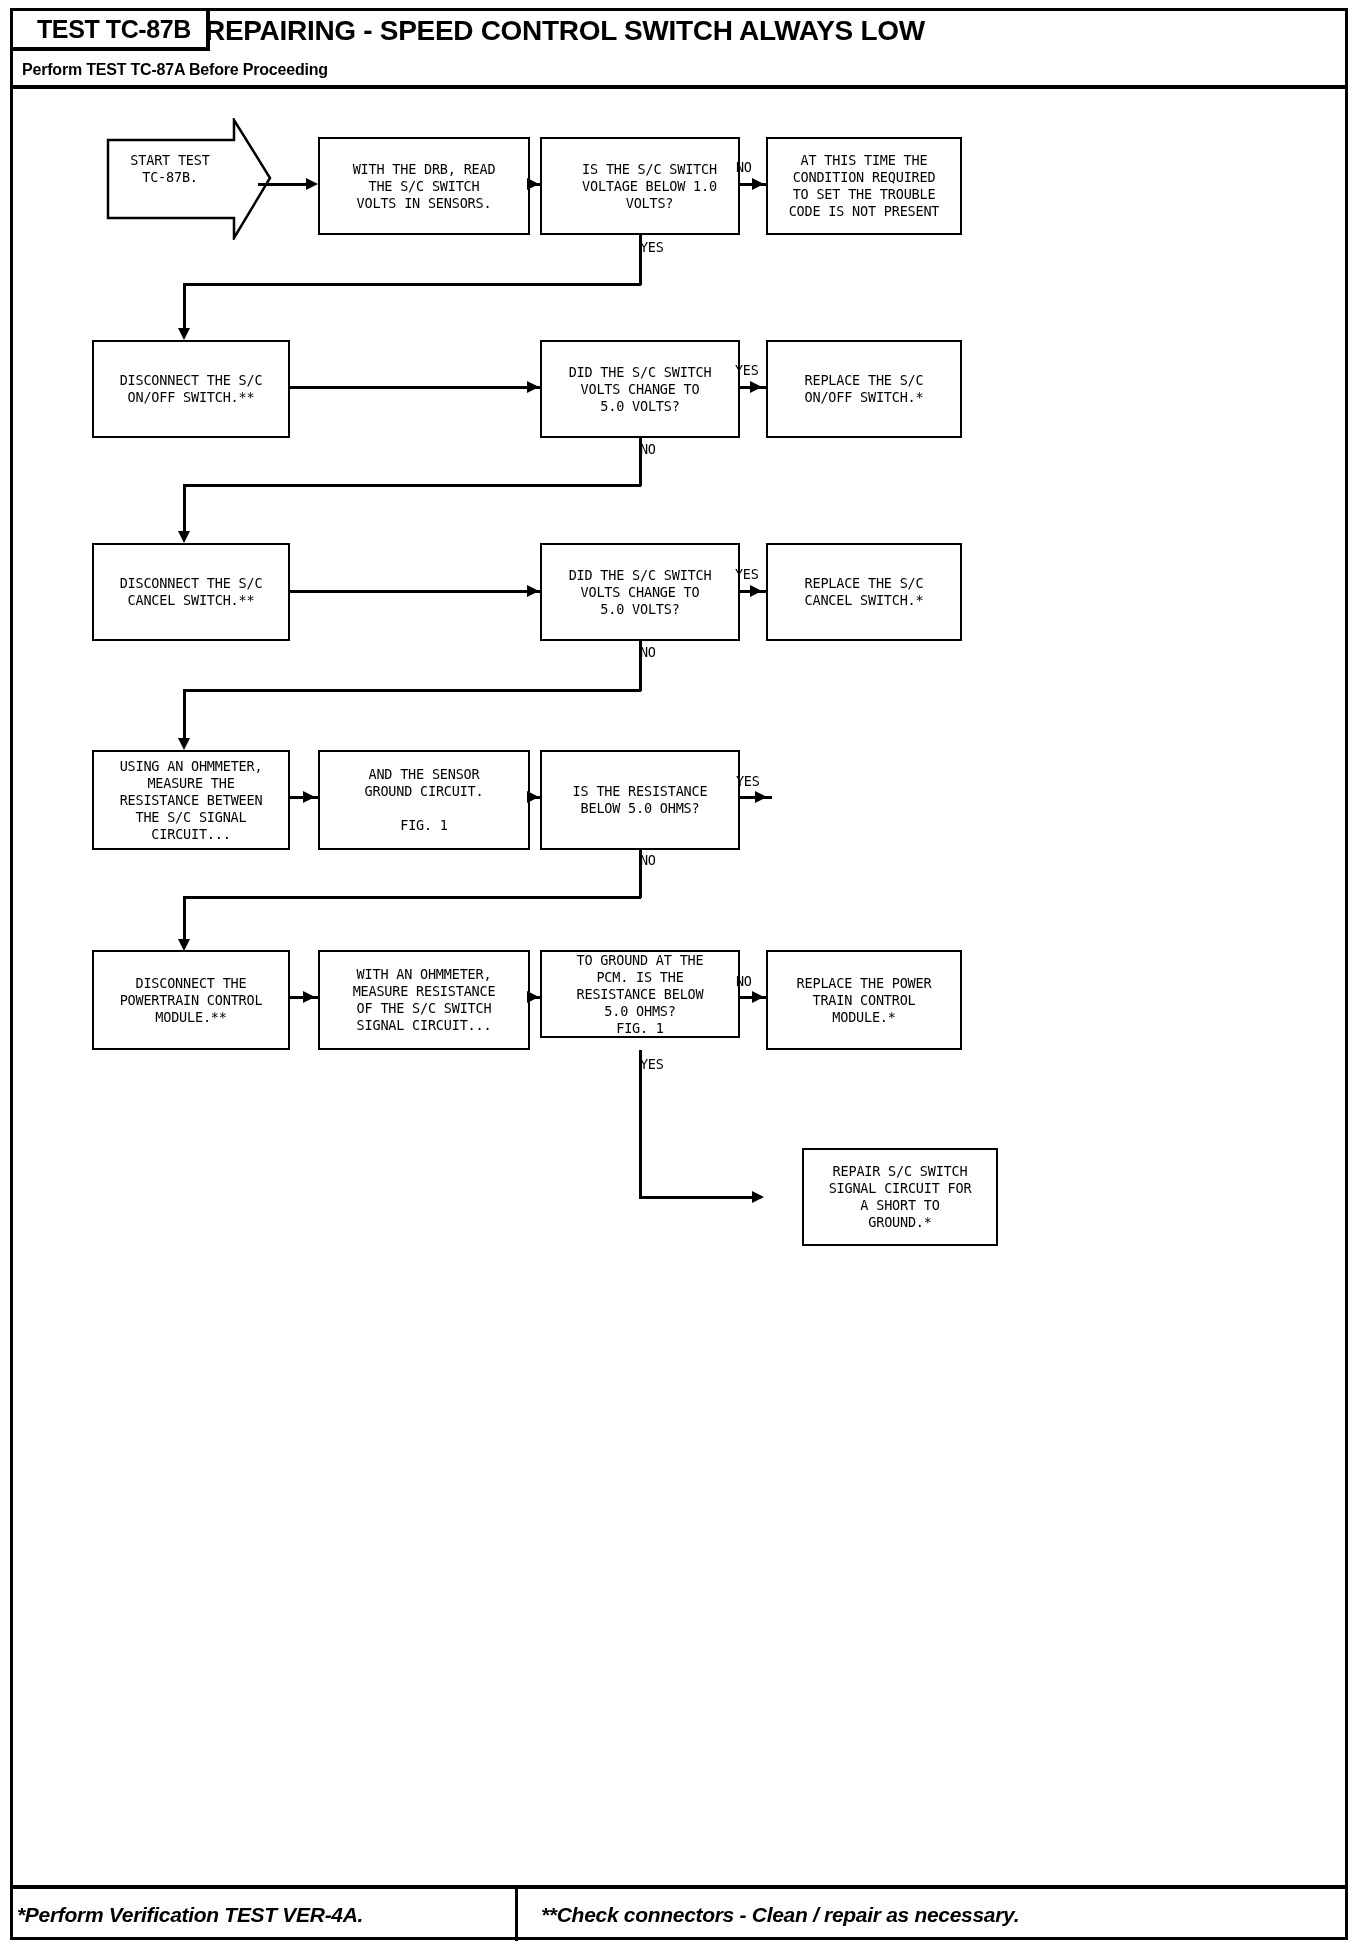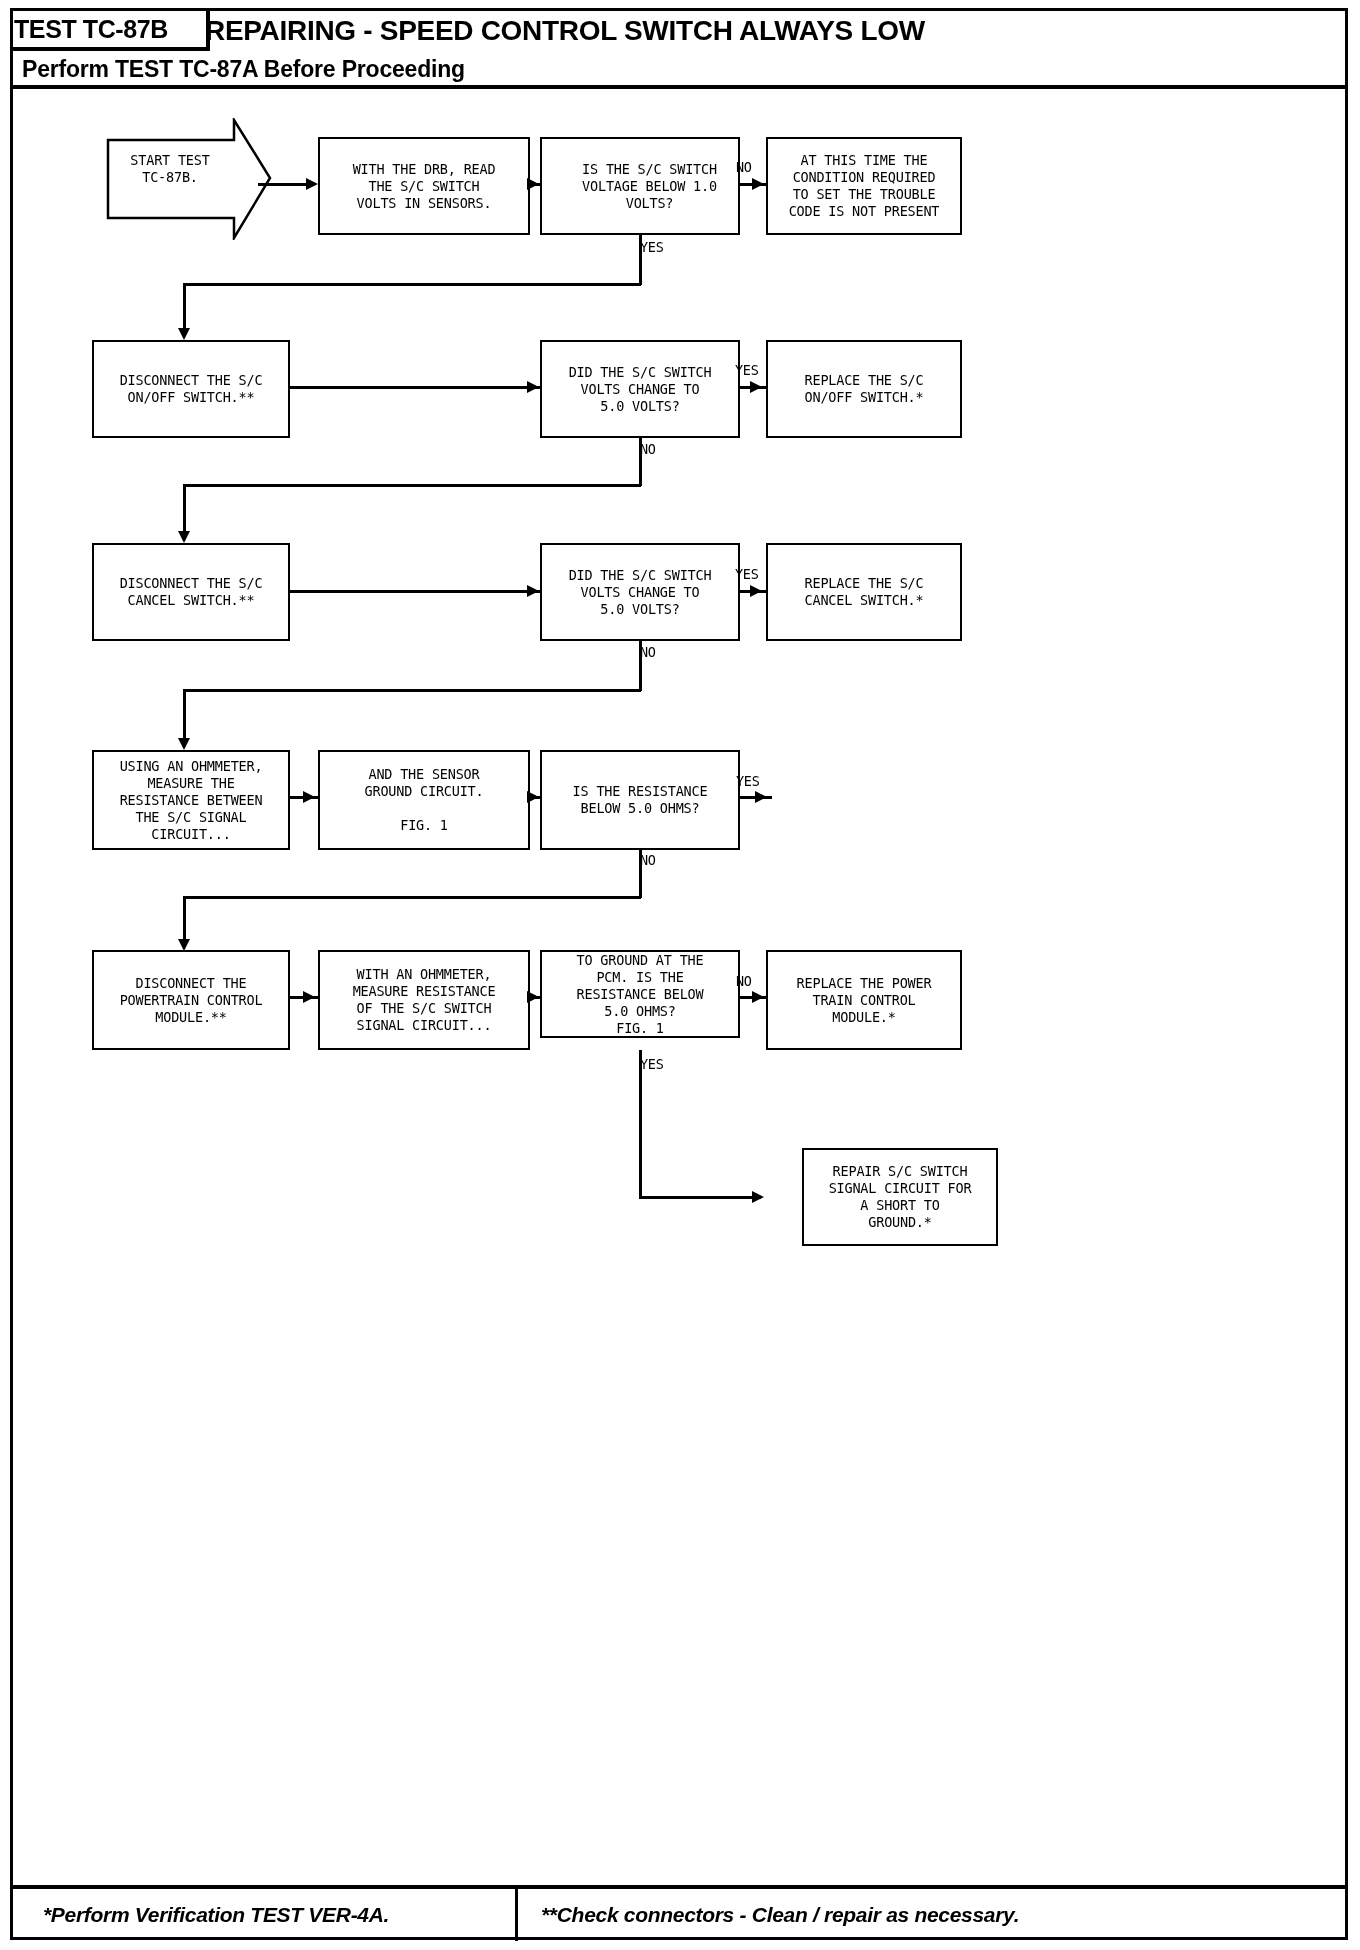--- a/index.html
+++ b/index.html
@@ -42,21 +42,21 @@
     position: absolute;
     left: 0px;
     top: 0px;
     width: 197px;
     height: 40px;
     box-sizing: border-box;
     border-right: 4px solid #000;
     border-bottom: 4px solid #000;
     display: flex;
     align-items: center;
-    padding-left: 1px;
+    padding-left: 24px;
   }
   .test-id-text {
     font-size: 25px;
     font-weight: bold;
     letter-spacing: -0.4px;
     white-space: nowrap;
   }
   .header-title {
     position: absolute;
     left: 192px;
@@ -69,21 +69,21 @@
     letter-spacing: -0.3px;
     white-space: nowrap;
   }
   .header-sub {
     position: absolute;
     left: 9px;
     top: 42px;
     height: 33px;
     display: flex;
     align-items: center;
-    font-size: 23px;
+    font-size: 16px;
     font-weight: bold;
     letter-spacing: -0.2px;
     white-space: nowrap;
   }
   
   .footer-band {
     position: absolute;
     left: 13px;
     top: 1885px;
     width: 1332px;
@@ -94,21 +94,21 @@
   .footer-left {
     position: absolute;
     left: 0px;
     top: 0px;
     width: 505px;
     height: 52px;
     box-sizing: border-box;
     border-right: 3px solid #000;
     display: flex;
     align-items: center;
-    padding-left: 30px;
+    padding-left: 4px;
   }
   .footer-right {
     position: absolute;
     left: 508px;
     top: 0px;
     width: 824px;
     height: 52px;
     display: flex;
     align-items: center;
     padding-left: 20px;

